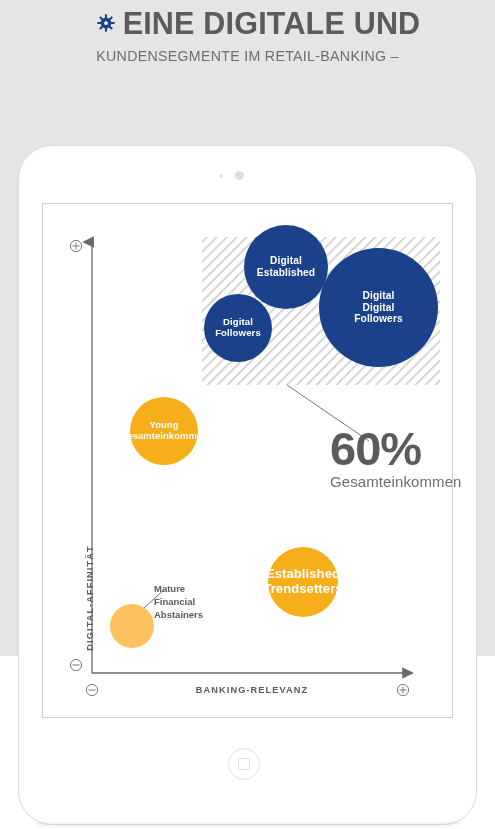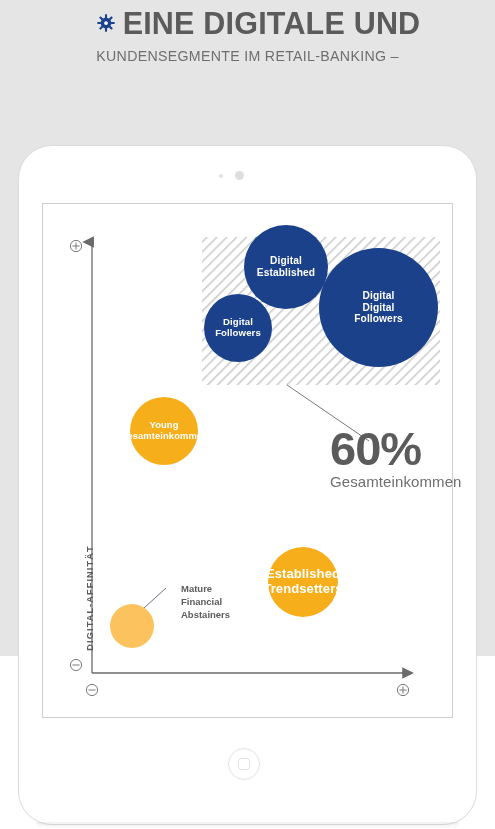--- a/index.html
+++ b/index.html
@@ -253,21 +253,21 @@
   .callout-caption {
     margin-top: 0px;
     font-size: 15px;
     color: #6f6f6f;
     letter-spacing: 0.1px;
   }
 
   
   .annotation {
     position: absolute;
-    left: 139px;
+    left: 112px;
     top: 379px;
     font-size: 9.5px;
     font-weight: bold;
     line-height: 13px;
     color: #5b5b5b;
     white-space: nowrap;
   }
   .annotation span { display: block; }
 </style>
 </head>
@@ -352,20 +352,21 @@
         <line x1="357.4" y1="487" x2="364.6" y2="487" stroke="#7a7a7a" stroke-width="1"></line>
         <line x1="361" y1="483.4" x2="361" y2="490.6" stroke="#7a7a7a" stroke-width="1"></line>
       </g>
 
       <line x1="245" y1="182" x2="327" y2="238" stroke="#6a6a6a" stroke-width="0.9"></line>
 
       <line x1="124" y1="385" x2="92" y2="414" stroke="#5a6273" stroke-width="0.9"></line>
     </svg>
 
     <div class="axis-label-y">DIGITAL-AFFINITÄT</div>
+    <div class="axis-label-x">BANKING-RELEVANZ</div>
 
     <div class="bubble b-dwm">
       <div class="bubble-label">
         <div>Digital</div>
         <div>Digital</div>
         <div>Followers</div>
       </div>
     </div>
 
     <div class="bubble b-dts">

